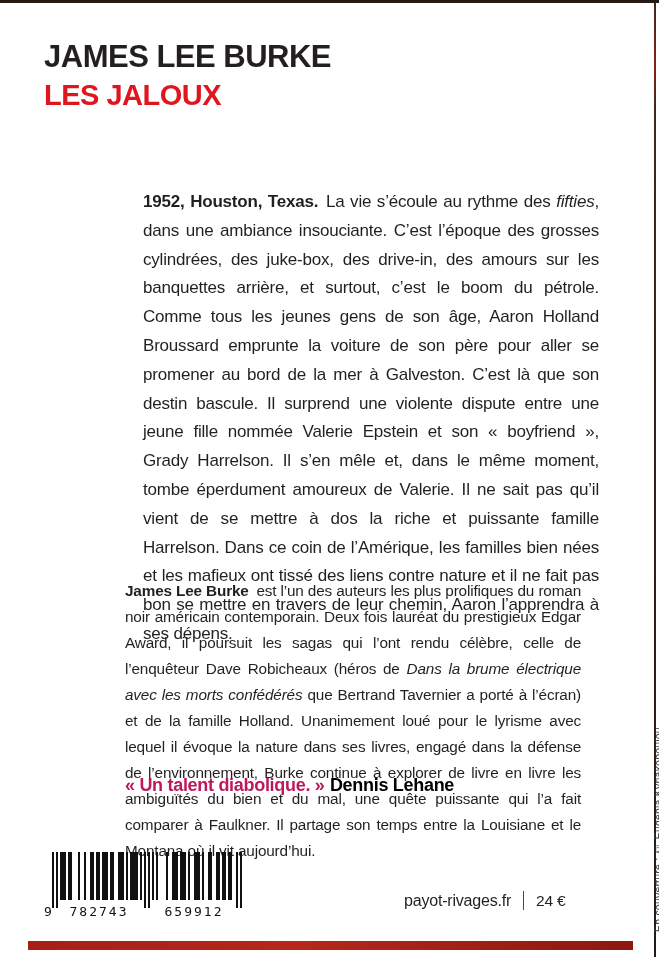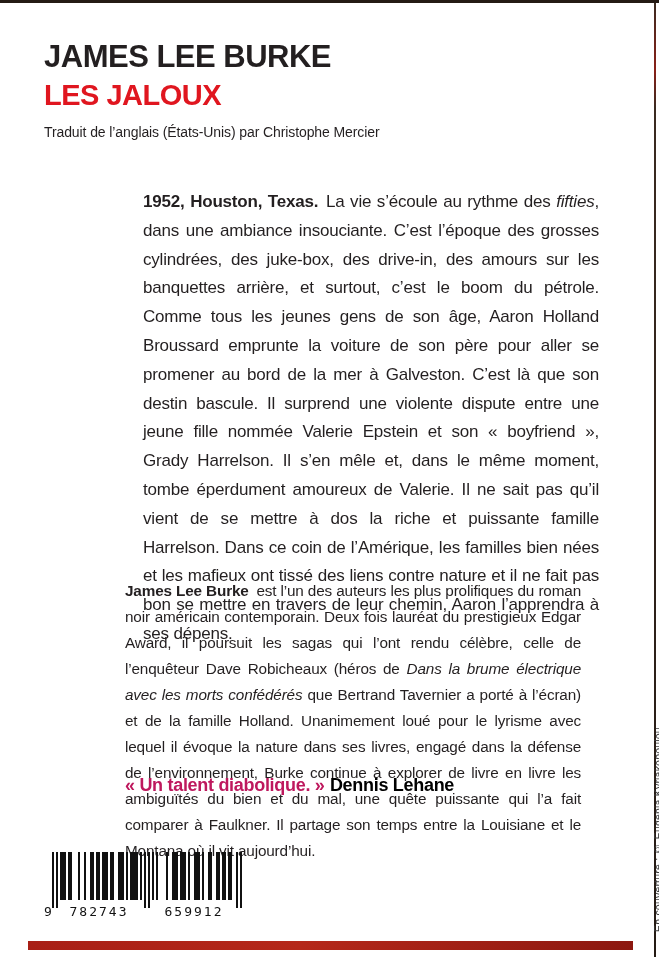--- a/index.html
+++ b/index.html
@@ -49,21 +49,20 @@
 
 <div class="page">
 
   <div class="edge-top"></div>
   <div class="edge-right"></div>
   <div class="edge-bottom-bar"></div>
 
   <header class="header">
     <h1 class="author">JAMES LEE BURKE</h1>
     <h2 class="title">LES JALOUX</h2>
-    <div class="translator">Traduit de l’anglais (États-Unis) par Christophe Mercier</div>
   </header>
 
   <p class="synopsis">
     <strong class="lead">1952, Houston, Texas.</strong><span>La vie s’écoule au rythme des </span><em>fifties</em><span>, dans une ambiance insouciante. C’est l’époque des grosses cylindrées, des juke-box, des drive-in, des amours sur les banquettes arrière, et surtout, c’est le boom du pétrole. Comme tous les jeunes gens de son âge, Aaron Holland Broussard emprunte la voiture de son père pour aller se promener au bord de la mer à Galveston. C’est là que son destin bascule. Il surprend une violente dispute entre une jeune fille nommée Valerie Epstein et son « boyfriend », Grady Harrelson. Il s’en mêle et, dans le même moment, tombe éperdument amoureux de Valerie. Il ne sait pas qu’il vient de se mettre à dos la riche et puissante famille Harrelson. Dans ce coin de l’Amérique, les familles bien nées et les mafieux ont tissé des liens contre nature et il ne fait pas bon se mettre en travers de leur chemin, Aaron l’apprendra à ses dépens.</span>
   </p>
 
   <p class="bio">
     <strong class="lead">James Lee Burke</strong><span>est l’un des auteurs les plus prolifiques du roman noir américain contemporain. Deux fois lauréat du prestigieux Edgar Award, il poursuit les sagas qui l’ont rendu célèbre, celle de l’enquêteur Dave Robicheaux (héros de </span><em>Dans la brume électrique avec les morts confédérés</em><span> que Bertrand Tavernier a porté à l’écran) et de la famille Holland. Unanimement loué pour le lyrisme avec lequel il évoque la nature dans ses livres, engagé dans la défense de l’environnement, Burke continue à explorer de livre en livre les ambiguïtés du bien et du mal, une quête puissante qui l’a fait comparer à Faulkner. Il partage son temps entre la Louisiane et le Montana où il vit aujourd’hui.</span>
   </p>
 
@@ -127,16 +126,21 @@
           <rect x="186" y="0" width="2" height="48"></rect>
           <rect x="192" y="0" width="2" height="56"></rect>
           <rect x="196" y="0" width="2" height="56"></rect>
         </g>
       <text id="bc-d1" x="0" y="64" font-size="13" letter-spacing="1" font-family="DejaVu Sans Mono, monospace" fill="#111111">9</text>
       <text id="bc-d2" x="55" y="64" text-anchor="middle" font-size="13" letter-spacing="2" font-family="DejaVu Sans Mono, monospace" fill="#111111">782743</text>
       <text id="bc-d3" x="150" y="64" text-anchor="middle" font-size="13" letter-spacing="2" font-family="DejaVu Sans Mono, monospace" fill="#111111">659912</text>
     </svg>
   </div>
 
+  <div class="imprint">
+    <span>payot-rivages.fr</span>
+    <span class="sep"></span>
+    <span class="price">24 €</span>
+  </div>
 
   <div class="credit">En couverture : © Eugenia Kyriakopoulou.</div>
 
 </div>
 
 </body></html>

